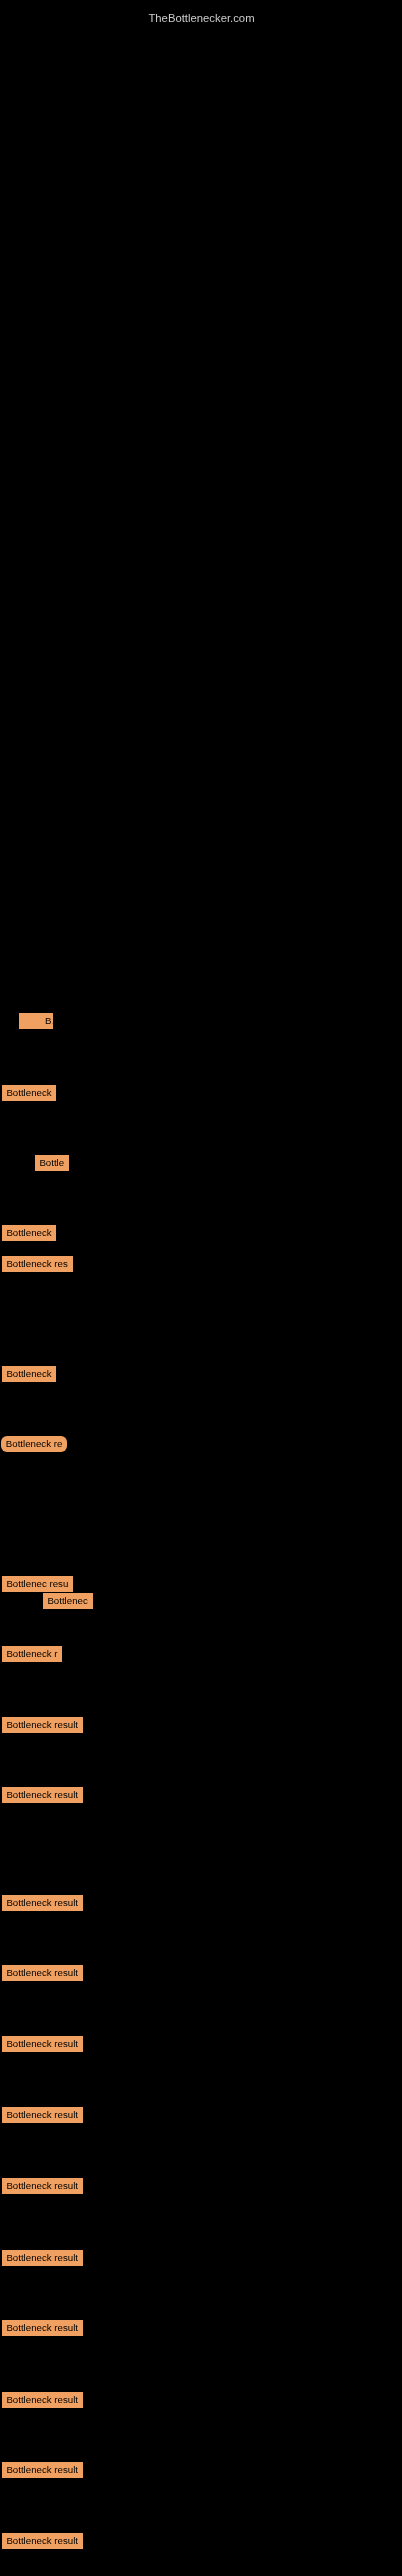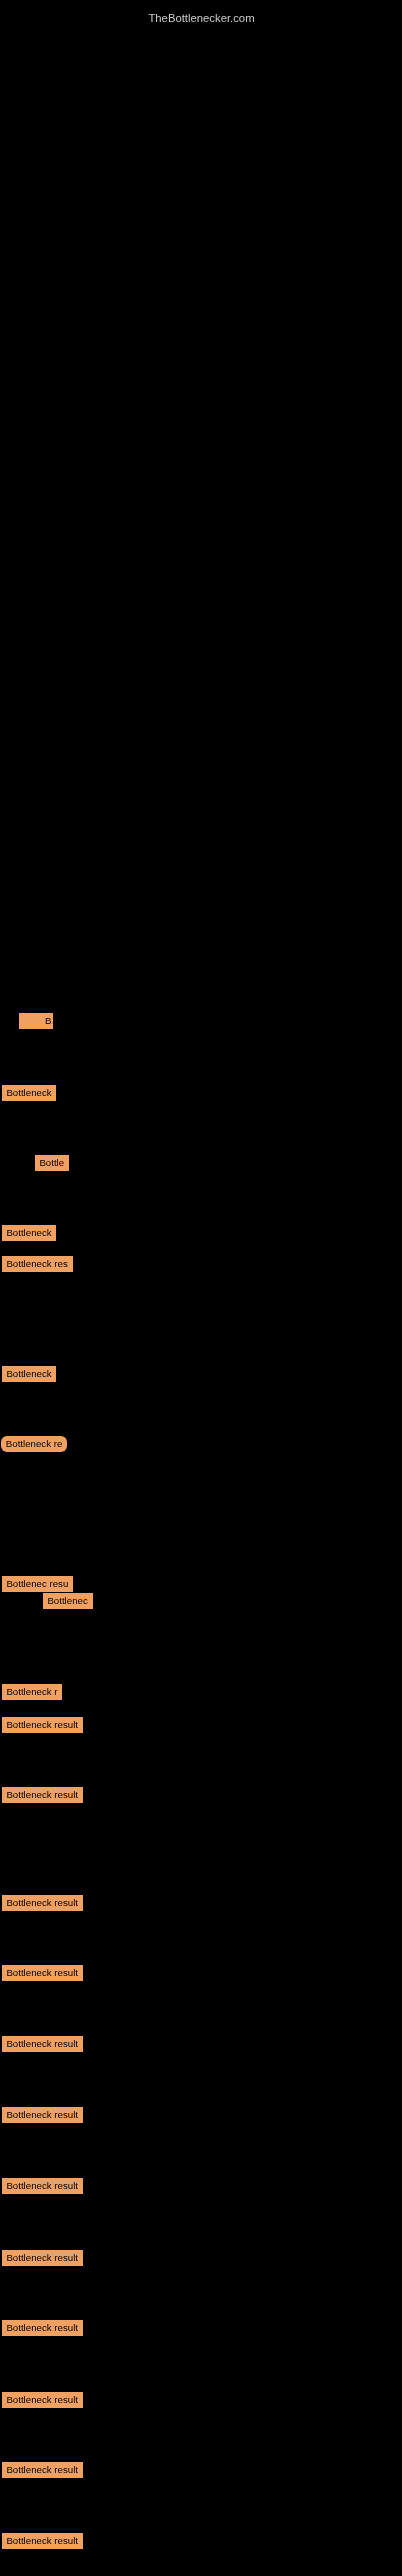--- a/index.html
+++ b/index.html
@@ -43,21 +43,21 @@
 
 <div class="bottleneck-label" style="top: 1013px; left: 19px; max-width: 34px; padding-left: 26px;">Bottl</div>
 <div class="bottleneck-label" style="top: 1085px; left: 1.6px; max-width: 56px;">Bottleneck</div>
 <div class="bottleneck-label" style="top: 1155px; left: 1.6px; max-width: 39px; margin-left: 33px;">Bottle</div>
 <div class="bottleneck-label" style="top: 1225px; left: 1.6px; max-width: 56px;">Bottleneck</div>
 <div class="bottleneck-label" style="top: 1256px; left: 1.6px; max-width: 76px;">Bottleneck res</div>
 <div class="bottleneck-label" style="top: 1366px; left: 1.6px; max-width: 56px;">Bottleneck</div>
 <div class="bottleneck-label" style="top: 1436px; left: 1px; max-width: 71px; border-radius: 6px;">Bottleneck re</div>
 <div class="bottleneck-label" style="top: 1593px; left: 1.6px; max-width: 51px; margin-left: 41px;">Bottlenec</div>
 <div class="bottleneck-label" style="top: 1576px; left: 1.6px; max-width: 81px;">Bottlenec resu</div>
-<div class="bottleneck-label" style="top: 1646px; left: 1.6px; max-width: 66px; margin-top: 38px;">Bottleneck r</div>
+<div class="bottleneck-label" style="top: 1646px; left: 1.6px; max-width: 66px;">Bottleneck r</div>
 <div class="bottleneck-label" style="top: 1717px; left: 1.6px; max-width: 93px;">Bottleneck result</div>
 <div class="bottleneck-label" style="top: 1787px; left: 1.6px; max-width: 93px;">Bottleneck result</div>
 <div class="bottleneck-label" style="top: 1895px; left: 1.6px; max-width: 97px;">Bottleneck result</div>
 <div class="bottleneck-label" style="top: 1965px; left: 1.6px; max-width: 97px;">Bottleneck result</div>
 <div class="bottleneck-label" style="top: 2036px; left: 1.6px; max-width: 85px;">Bottleneck result</div>
 <div class="bottleneck-label" style="top: 2107px; left: 1.6px; max-width: 97px;">Bottleneck result</div>
 <div class="bottleneck-label" style="top: 2178px; left: 1.6px; max-width: 105px;">Bottleneck result</div>
 <div class="bottleneck-label" style="top: 2250px; left: 1.6px; max-width: 103px;">Bottleneck result</div>
 <div class="bottleneck-label" style="top: 2320px; left: 1.6px; max-width: 105px;">Bottleneck result</div>
 <div class="bottleneck-label" style="top: 2392px; left: 1.6px; max-width: 107px;">Bottleneck result</div>

